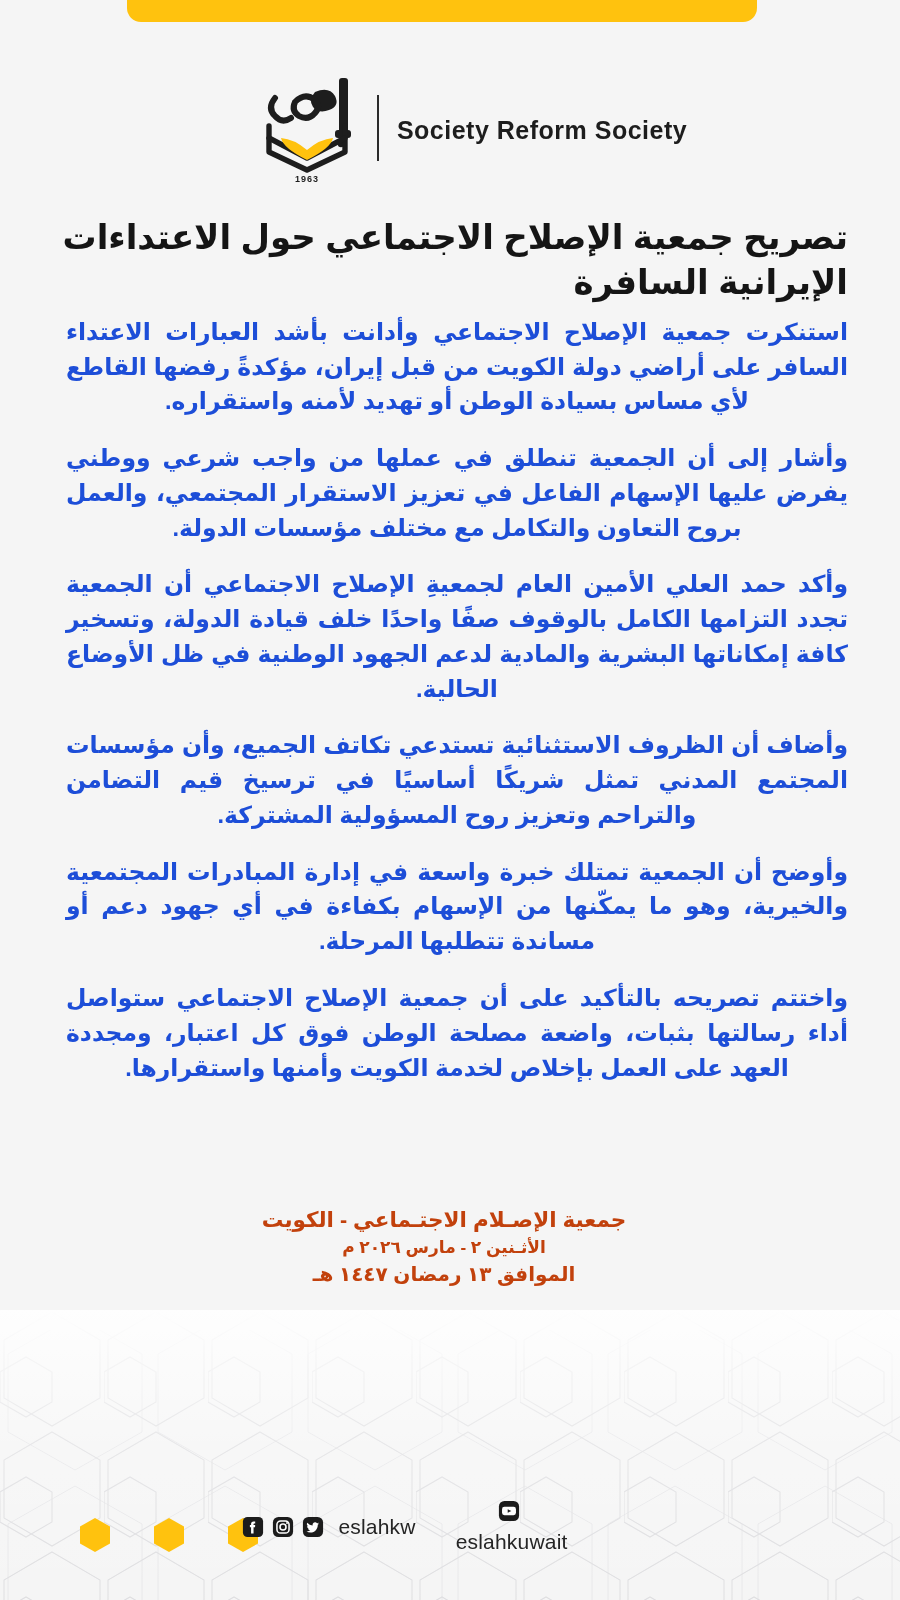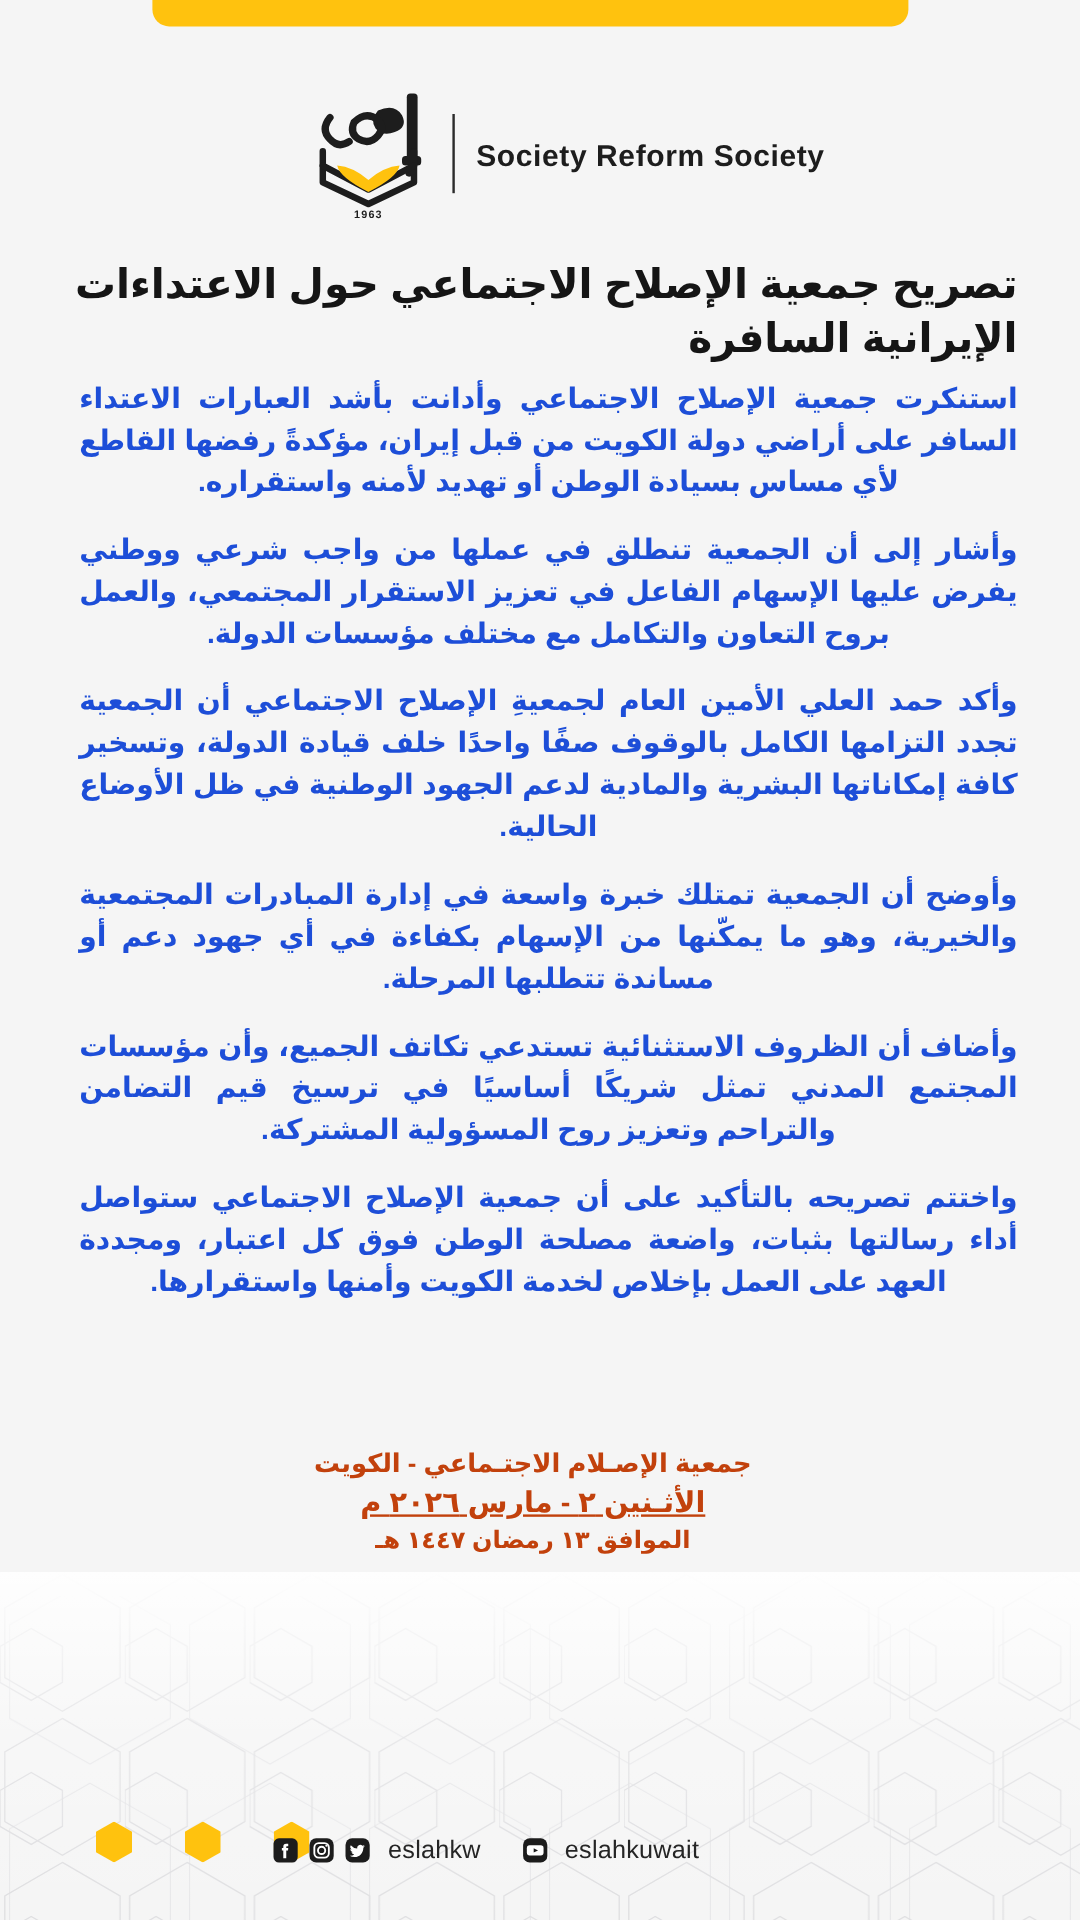--- a/index.html
+++ b/index.html
@@ -147,21 +147,21 @@
     left: 40px;
     z-index: 4;
     direction: rtl;
     text-align: center;
     color: #c2410c;
     font-weight: 700;
     line-height: 1.42;
   }
   .signature .sig-line { font-size: 21px; white-space: nowrap; }
   .signature .sig-line.org  { font-size: 21.5px; }
-  .signature .sig-line.greg { font-size: 24px; text-decoration: underline; }
+  .signature .sig-line.greg { font-size: 17px; }
   .signature .sig-line.hijri{ font-size: 20px; }
 
   
   .footer {
     position: absolute;
     left: 0;
     right: 0;
     bottom: 44px;
     height: 46px;
     z-index: 5;
@@ -191,21 +191,21 @@
     justify-content: center;
     align-items: center;
     gap: 0;
     direction: ltr;
   }
   .social-group {
     display: flex;
     align-items: center;
     gap: 8px;
   }
-  .social-group + .social-group { margin-left: 34px; }
+  .social-group + .social-group { margin-left: 34px; flex-direction: column; }
   .social-icon {
     width: 22px;
     height: 22px;
     display: inline-flex;
     align-items: center;
     justify-content: center;
   }
   .social-icon svg { display: block; }
   .handle {
     font-size: 21px;
@@ -282,22 +282,22 @@
 
     </div>
   </header>
 
   <main class="content">
     <h1 class="title">تصريح جمعية الإصلاح الاجتماعي حول الاعتداءات الإيرانية السافرة</h1>
 
     <p class="para tight">استنكرت جمعية الإصلاح الاجتماعي وأدانت بأشد العبارات الاعتداء السافر على أراضي دولة الكويت من قبل إيران، مؤكدةً رفضها القاطع لأي مساس بسيادة الوطن أو تهديد لأمنه واستقراره.</p>
     <p class="para gap-lg">وأشار إلى أن الجمعية تنطلق في عملها من واجب شرعي ووطني يفرض عليها الإسهام الفاعل في تعزيز الاستقرار المجتمعي، والعمل بروح التعاون والتكامل مع مختلف مؤسسات الدولة.</p>
     <p class="para">وأكد حمد العلي الأمين العام لجمعيةِ الإصلاح الاجتماعي أن الجمعية تجدد التزامها الكامل بالوقوف صفًا واحدًا خلف قيادة الدولة، وتسخير كافة إمكاناتها البشرية والمادية لدعم الجهود الوطنية في ظل الأوضاع الحالية.</p>
+    <p class="para">وأضاف أن الظروف الاستثنائية تستدعي تكاتف الجميع، وأن مؤسسات المجتمع المدني تمثل شريكًا أساسيًا في ترسيخ قيم التضامن والتراحم وتعزيز روح المسؤولية المشتركة.</p>
     <p class="para">وأوضح أن الجمعية تمتلك خبرة واسعة في إدارة المبادرات المجتمعية والخيرية، وهو ما يمكّنها من الإسهام بكفاءة في أي جهود دعم أو مساندة تتطلبها المرحلة.</p>
-    <p class="para">وأضاف أن الظروف الاستثنائية تستدعي تكاتف الجميع، وأن مؤسسات المجتمع المدني تمثل شريكًا أساسيًا في ترسيخ قيم التضامن والتراحم وتعزيز روح المسؤولية المشتركة.</p>
     <p class="para">واختتم تصريحه بالتأكيد على أن جمعية الإصلاح الاجتماعي ستواصل أداء رسالتها بثبات، واضعة مصلحة الوطن فوق كل اعتبار، ومجددة العهد على العمل بإخلاص لخدمة الكويت وأمنها واستقرارها.</p>
   </main>
 
   <div class="signature">
     <div class="sig-line org">جمعية الإصـلام الاجتـماعي - الكويت</div>
     <div class="sig-line greg">الأثـنين ٢ - مارس ٢٠٢٦ م</div>
     <div class="sig-line hijri">الموافق ١٣ رمضان ١٤٤٧ هـ</div>
   </div>
 
   <footer class="footer">

